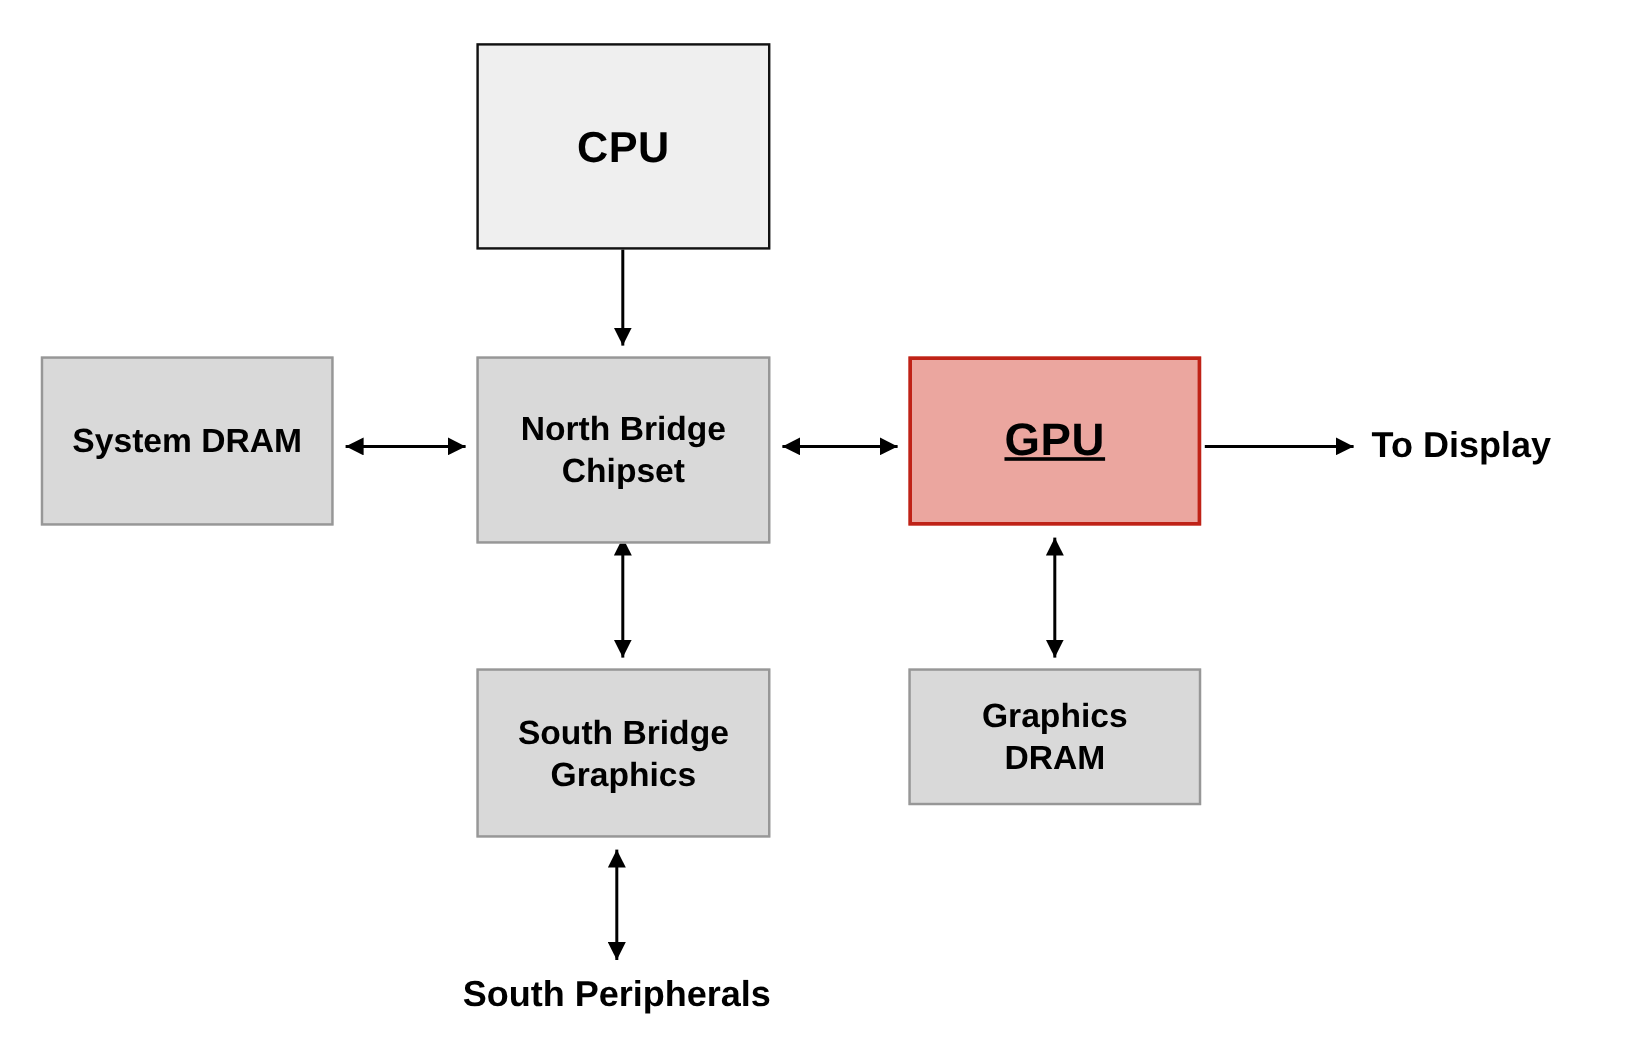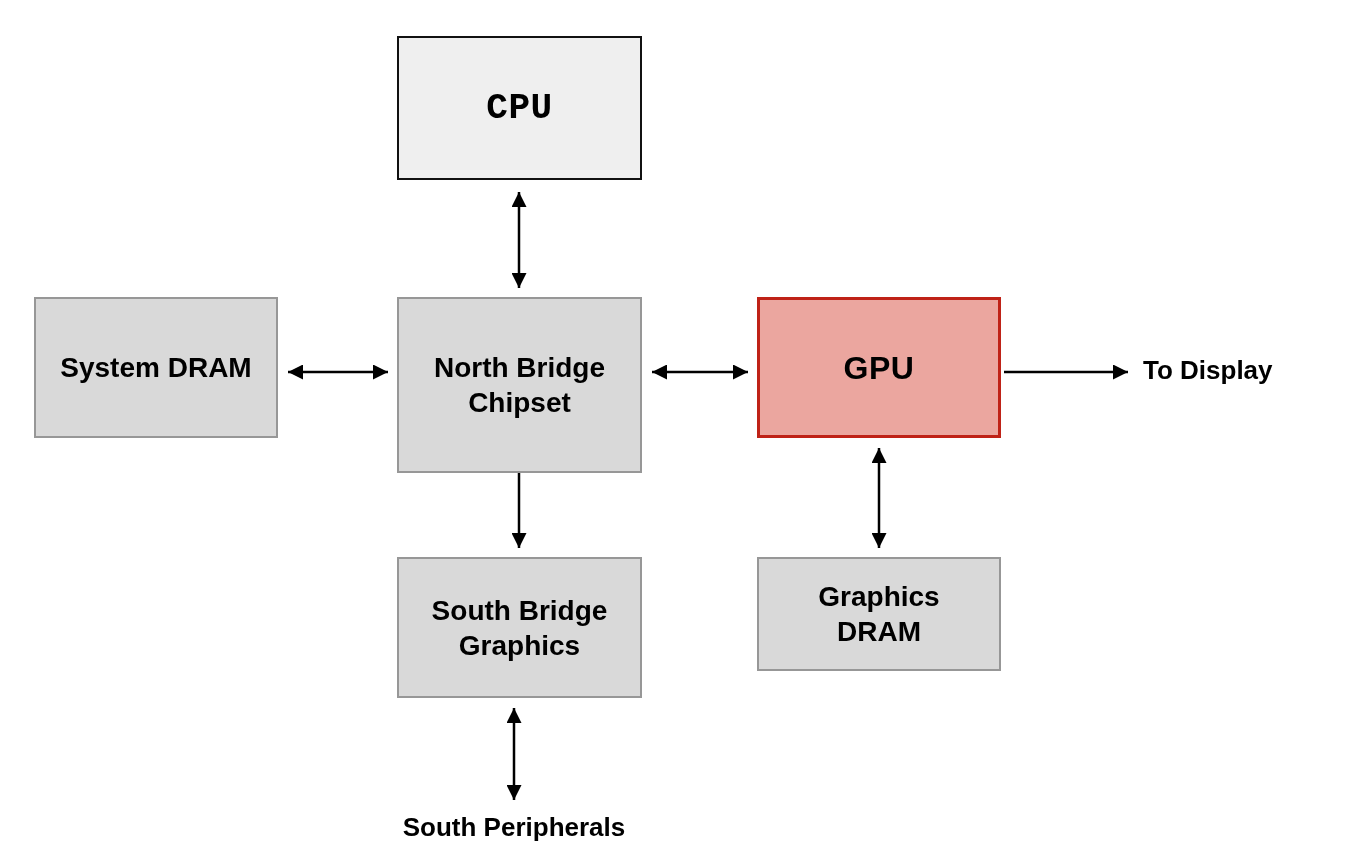--- a/index.html
+++ b/index.html
@@ -33,27 +33,28 @@
   }
   .node-cpu {
     background: #efefef;
     border: 2.5px solid #111111;
     font-size: 36px;
     letter-spacing: 0.5px;
   }
   .node-gpu {
     background: #eba69f;
     border: 3px solid #bf2217;
-    font-size: 32px;
+    font-size: 38px;
     letter-spacing: 0.5px;
+    text-decoration: underline;
   }
   .free-label {
     position: absolute;
     font-weight: bold;
-    font-size: 26px;
+    font-size: 30px;
     white-space: nowrap;
   }
   #arrow-layer {
     position: absolute;
     left: 0;
     top: 0;
     width: 1360px;
     height: 864px;
     pointer-events: none;
   }
@@ -69,29 +70,29 @@
   </defs>
   <line x1="519" y1="192" x2="519" y2="288" stroke="#000" stroke-width="2.5" marker-start="url(#ah)" marker-end="url(#ah)"></line>
   <line x1="288" y1="372" x2="388" y2="372" stroke="#000" stroke-width="2.5" marker-start="url(#ah)" marker-end="url(#ah)"></line>
   <line x1="652" y1="372" x2="748" y2="372" stroke="#000" stroke-width="2.5" marker-start="url(#ah)" marker-end="url(#ah)"></line>
   <line x1="1004" y1="372" x2="1128" y2="372" stroke="#000" stroke-width="2.5" marker-end="url(#ah)"></line>
   <line x1="519" y1="448" x2="519" y2="548" stroke="#000" stroke-width="2.5" marker-start="url(#ah)" marker-end="url(#ah)"></line>
   <line x1="879" y1="448" x2="879" y2="548" stroke="#000" stroke-width="2.5" marker-start="url(#ah)" marker-end="url(#ah)"></line>
   <line x1="514" y1="708" x2="514" y2="800" stroke="#000" stroke-width="2.5" marker-start="url(#ah)" marker-end="url(#ah)"></line>
 </svg>
 
-<div class="node node-cpu" style="left:397px; top:36px; width:245px; height:144px;font-family:Liberation Mono, monospace;">
+<div class="node node-cpu" style="left:397px; top:36px; width:245px; height:172px;">
   <span>CPU</span>
 </div>
 
 <div class="node node-gray" style="left:34px; top:297px; width:244px; height:141px;">
   <span>System DRAM</span>
 </div>
 
-<div class="node node-gray" style="left:397px; top:297px; width:245px; height:176px;">
+<div class="node node-gray" style="left:397px; top:297px; width:245px; height:156px;">
   <span>North Bridge
 Chipset</span>
 </div>
 
 <div class="node node-gpu" style="left:757px; top:297px; width:244px; height:141px;">
   <span>GPU</span>
 </div>
 
 <div class="node node-gray" style="left:397px; top:557px; width:245px; height:141px;">
   <span>South Bridge

